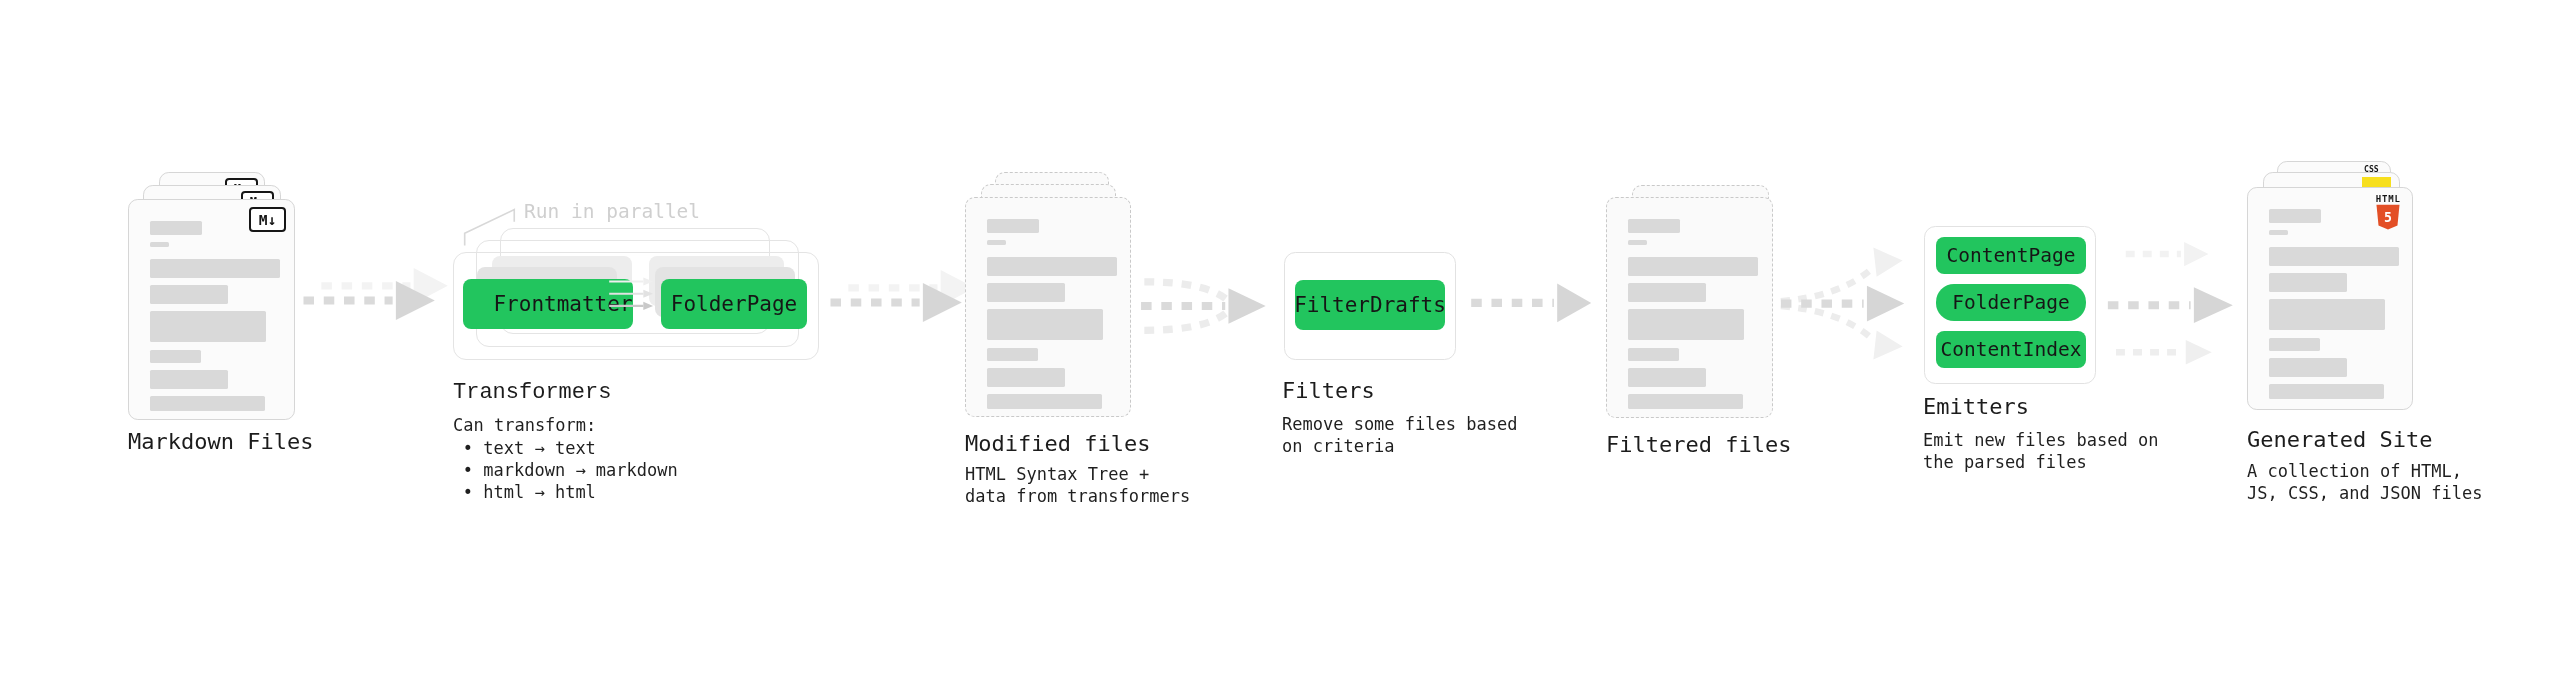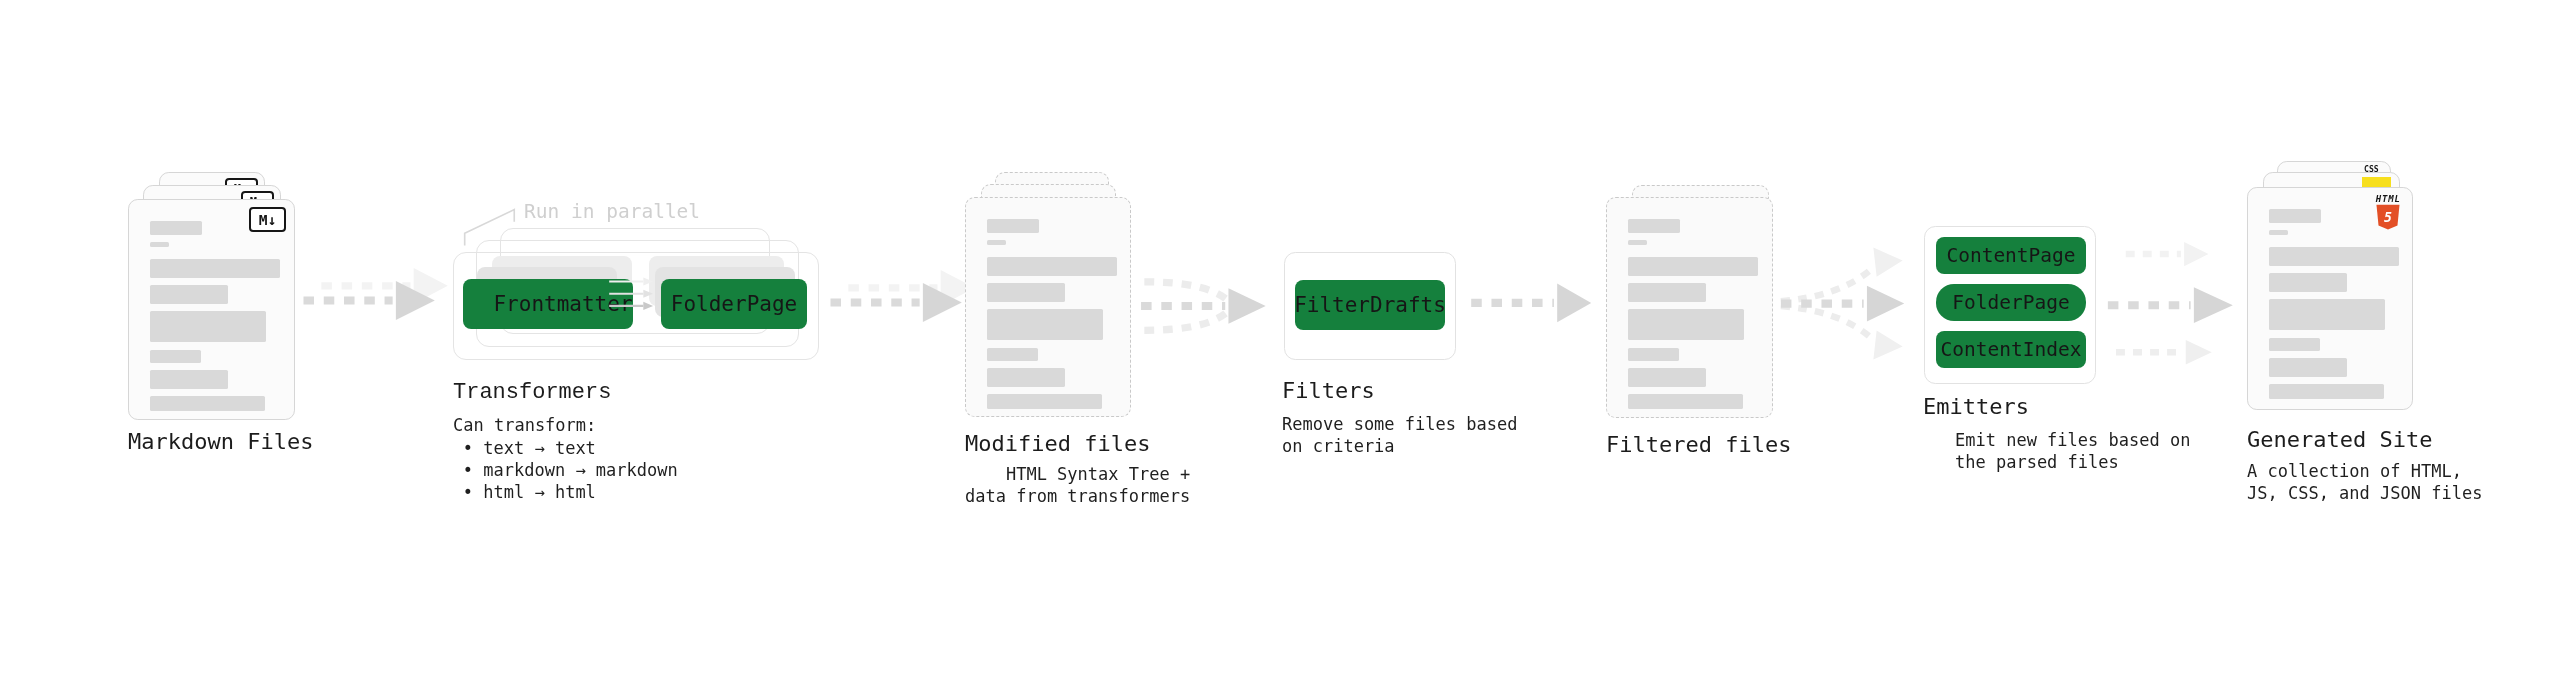--- a/index.html
+++ b/index.html
@@ -19,38 +19,38 @@
             background:#ffffff;border:2.4px solid #161616;border-radius:4.1px;
             font-weight:bold;color:#161616;}
   .md-badge.front{right:8.1px;top:6.5px;width:32.5px;height:21px;font-size:14.6px;}
   .md-badge.small{right:6.5px;top:4.9px;width:29px;height:18px;font-size:12.2px;}
 
   
   .outline-box{position:absolute;border:1.6px solid #e4e4e4;border-radius:13px;box-sizing:border-box;background:transparent;}
   .panel-box{position:absolute;border:1.6px solid #e2e2e2;border-radius:11.4px;box-sizing:border-box;background:#ffffff;}
 
   .pill{position:absolute;display:flex;align-items:center;justify-content:center;
-        background:#15803d;border-radius:8.1px;color:#161616;font-size:21px;}
+        background:#22c55e;border-radius:8.1px;color:#161616;font-size:21px;}
   .pill.ghost1{background:#e3e3e3;}
   .pill.ghost2{background:#ededed;}
   .pill.small{font-size:19.5px;}
 
   .label{position:absolute;font-size:22px;color:#1c1c1c;}
   .caption{position:absolute;font-size:17px;line-height:22px;color:#1f1f1f;white-space:pre-line;}
   .note{position:absolute;font-size:19.5px;color:#cfcfcf;}
   .indent{padding-left:9.8px;}
 
   .arrow-svg{position:absolute;}
 
   
   .css-badge{position:absolute;right:8.1px;top:3.3px;width:21px;text-align:center;}
   .css-badge .css-word{font-size:8.1px;font-weight:bold;color:#161616;line-height:8.1px;}
   .css-badge .css-bar{height:4.1px;background:#2965f1;margin-top:0.8px;border-radius:0.8px;}
   .js-badge{position:absolute;right:8.1px;top:4.1px;width:29px;height:12.2px;background:#f7df1e;}
-  .html-badge{position:absolute;right:9.8px;top:6.5px;width:28px;text-align:center;font-style:italic;}
+  .html-badge{position:absolute;right:9.8px;top:6.5px;width:28px;text-align:center;}
   .html-badge .html-word{font-size:9px;font-weight:bold;color:#161616;letter-spacing:0.8px;line-height:9.8px;}
 </style>
 </head>
 <body>
 
 <div id="canvas">
 
   <div>
     <div class="doc-stub" style="left:159px;top:172px;width:106px;">
       <div class="md-badge small">M↓</div>
@@ -131,21 +131,21 @@
           <div class="bar" style="width: 18.7px; height: 4.9px; margin-bottom: 12.2px;"></div>
           <div class="bar" style="width: 130px; height: 18.7px; margin-bottom: 7.3px;"></div>
           <div class="bar" style="width: 78px; height: 18.7px; margin-bottom: 7.3px;"></div>
           <div class="bar" style="width: 116px; height: 31px; margin-bottom: 7.3px;"></div>
           <div class="bar" style="width: 51px; height: 13px; margin-bottom: 7.3px;"></div>
           <div class="bar" style="width: 78px; height: 18.7px; margin-bottom: 7.3px;"></div>
           <div class="bar" style="width: 115px; height: 14.6px; margin-bottom: 0px;"></div>
         </div>
     </div>
     <div class="label" style="left:965px;top:431px;">Modified files</div>
-    <div class="caption" style="left:965px;top:463px;text-align:right;">HTML Syntax Tree +
+    <div class="caption" style="left:965px;top:463px;">HTML Syntax Tree +
 data from transformers</div>
   </div>
 
   <svg class="arrow-svg" style="left:1136px;top:264px;" width="138" height="89" viewBox="0 0 170 110">
     <path d="M10,22 Q92,22 116,48" fill="none" stroke="#ececec" stroke-width="9" stroke-dasharray="12 11"></path>
     <path d="M10,82 Q92,82 116,56" fill="none" stroke="#ececec" stroke-width="9" stroke-dasharray="12 11"></path>
     <line x1="6" y1="52" x2="110" y2="52" stroke="#dadada" stroke-width="10" stroke-dasharray="13 12"></line>
     <polygon points="114,30 160,52 114,74" fill="#d6d6d6"></polygon>
   </svg>
 
@@ -187,21 +187,21 @@
     <line x1="6" y1="77" x2="108" y2="77" stroke="#dadada" stroke-width="10" stroke-dasharray="13 12"></line>
     <polygon points="112,55 158,77 112,99" fill="#d6d6d6"></polygon>
   </svg>
 
   <div>
     <div class="panel-box" style="left:1924px;top:226px;width:172px;height:158px;"></div>
     <div class="pill small" style="left:1936px;top:237px;width:150px;height:37px;">ContentPage</div>
     <div class="pill small" style="left:1936px;top:284px;width:150px;height:37px;border-radius:18px;">FolderPage</div>
     <div class="pill small" style="left:1936px;top:331px;width:150px;height:37px;">ContentIndex</div>
     <div class="label" style="left:1923px;top:394px;">Emitters</div>
-    <div class="caption" style="left:1923px;top:429px;margin-left:32px;">Emit new files based on
+    <div class="caption" style="left:1923px;top:429px;">Emit new files based on
 the parsed files</div>
   </div>
 
   <svg class="arrow-svg" style="left:2103px;top:241px;" width="142" height="126" viewBox="0 0 175 155">
     <line x1="28" y1="16" x2="96" y2="16" stroke="#f2f2f2" stroke-width="8" stroke-dasharray="11 10"></line>
     <polygon points="100,1 130,16 100,31" fill="#f2f2f2"></polygon>
     <line x1="6" y1="79" x2="108" y2="79" stroke="#dadada" stroke-width="10" stroke-dasharray="13 12"></line>
     <polygon points="112,57 160,79 112,101" fill="#d6d6d6"></polygon>
     <line x1="16" y1="137" x2="98" y2="137" stroke="#eeeeee" stroke-width="8" stroke-dasharray="11 10"></line>
     <polygon points="102,122 134,137 102,152" fill="#efefef"></polygon>

